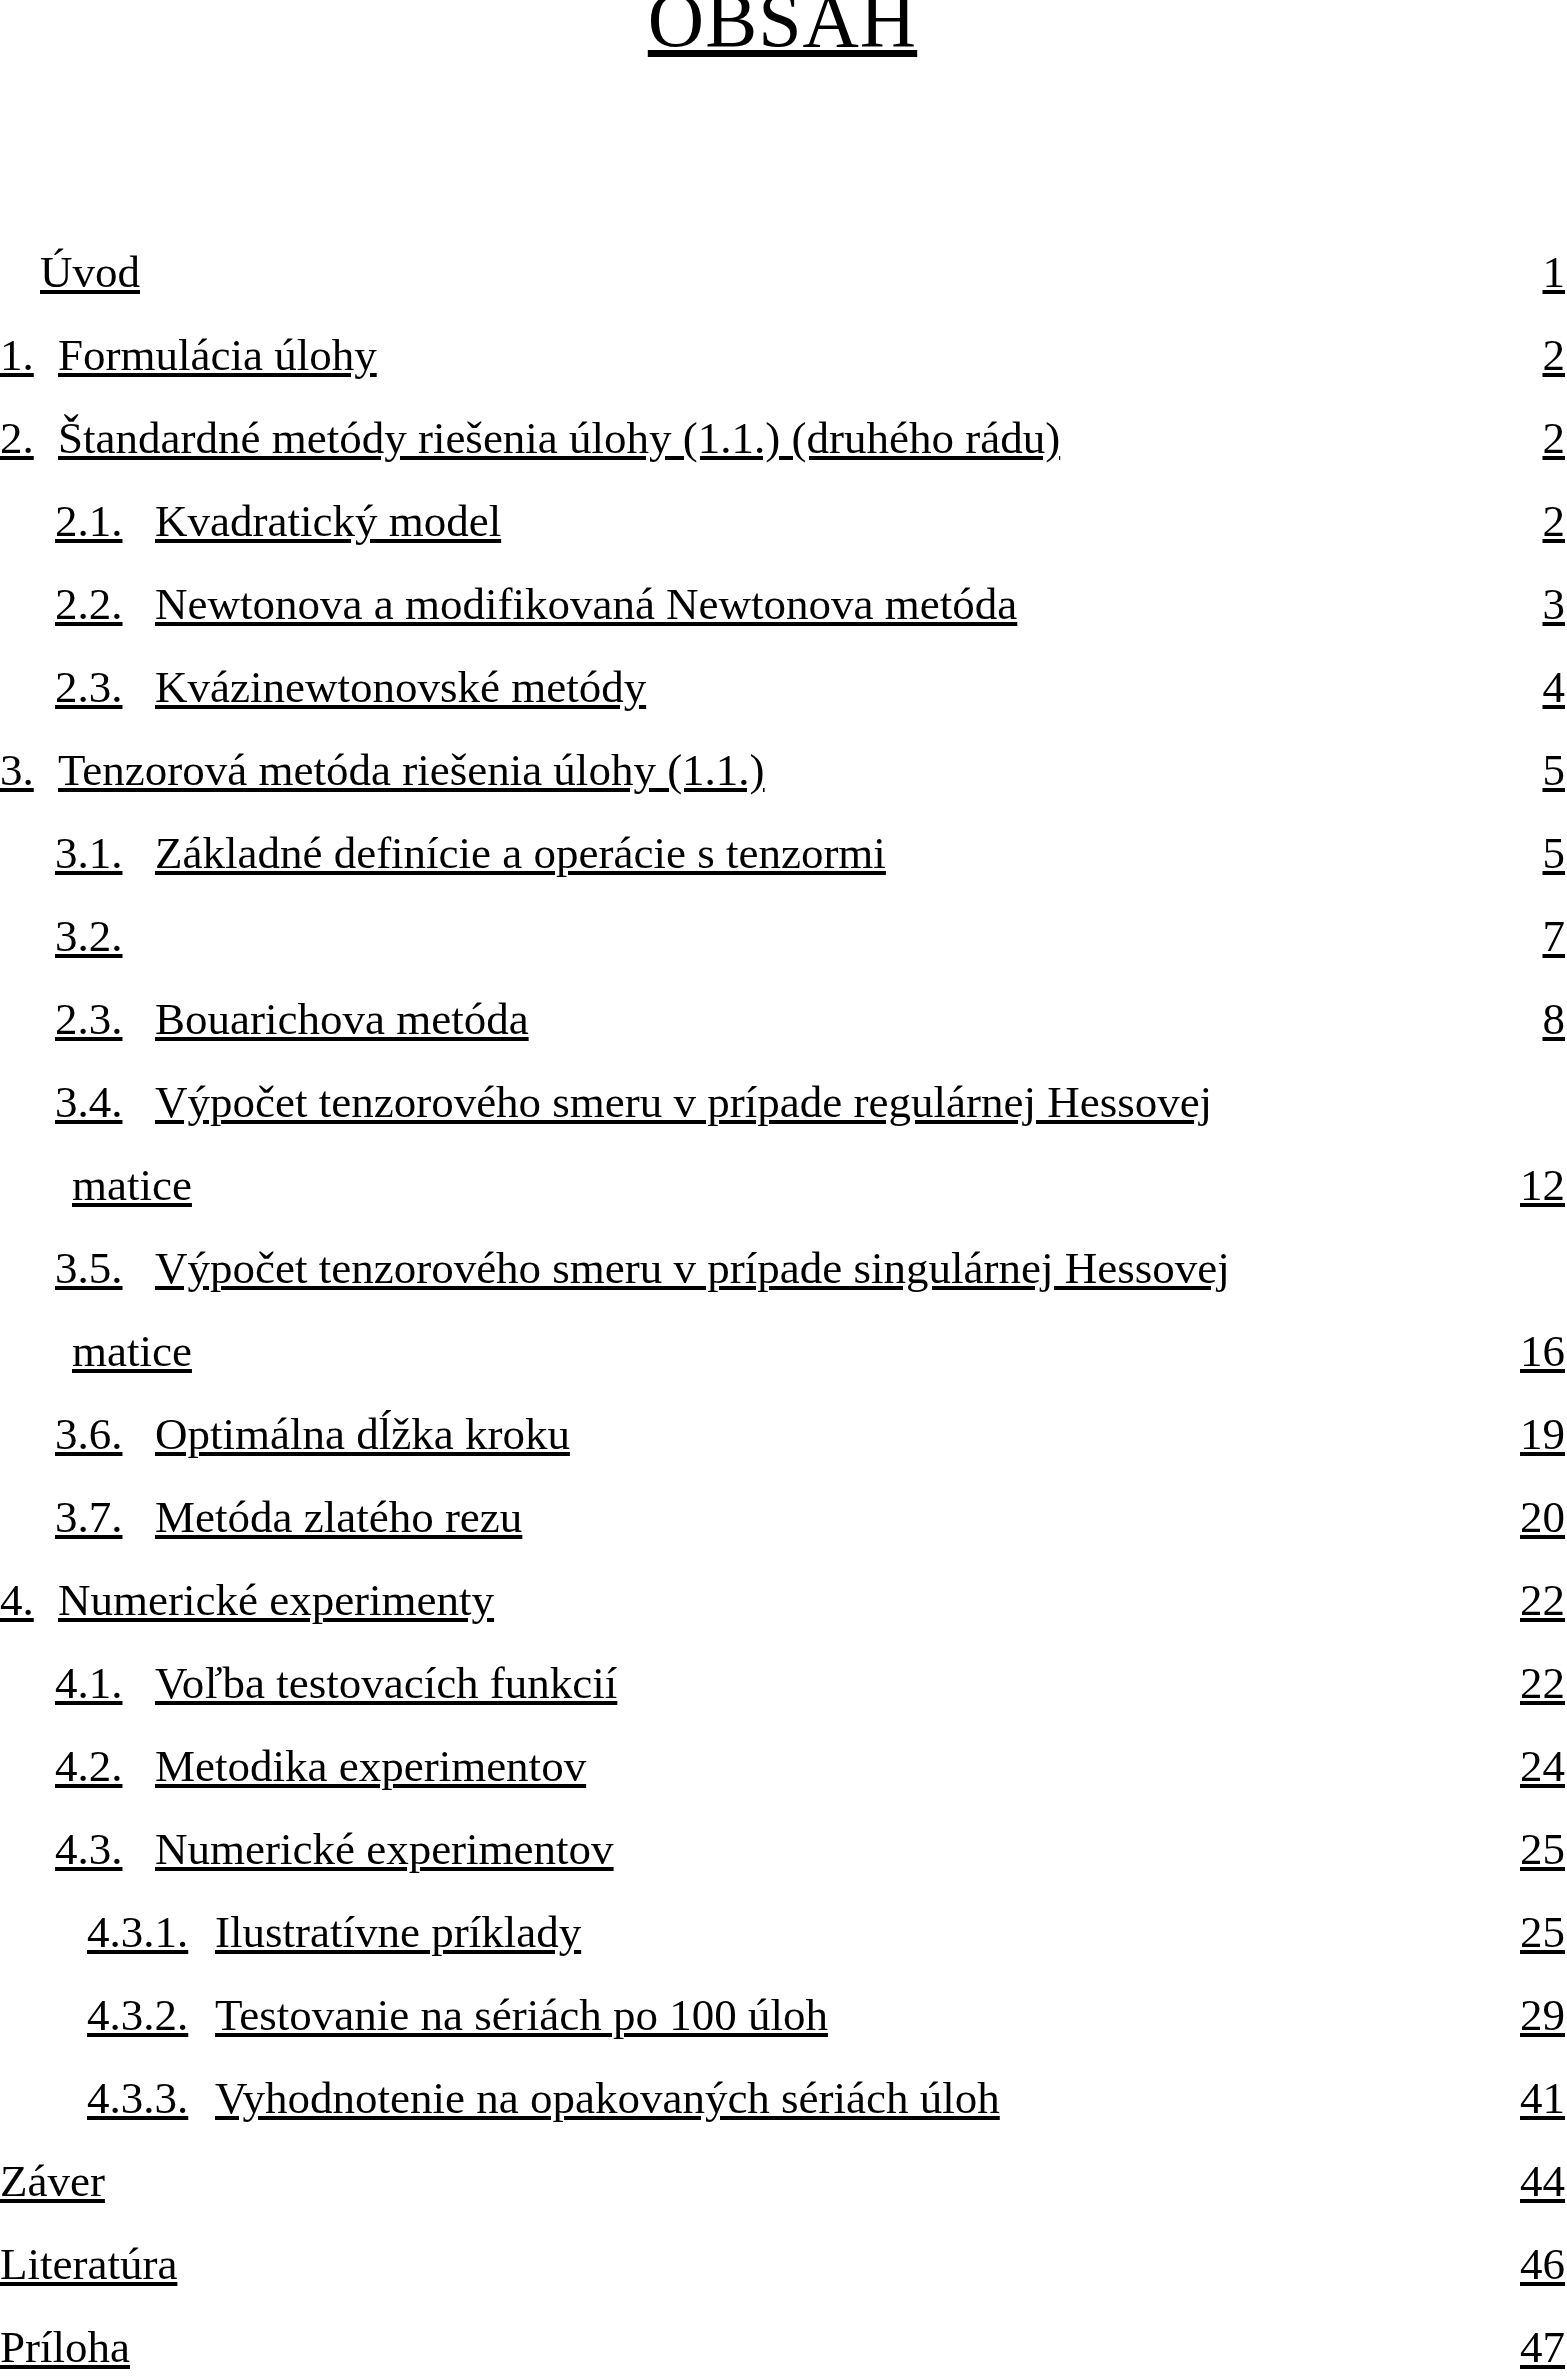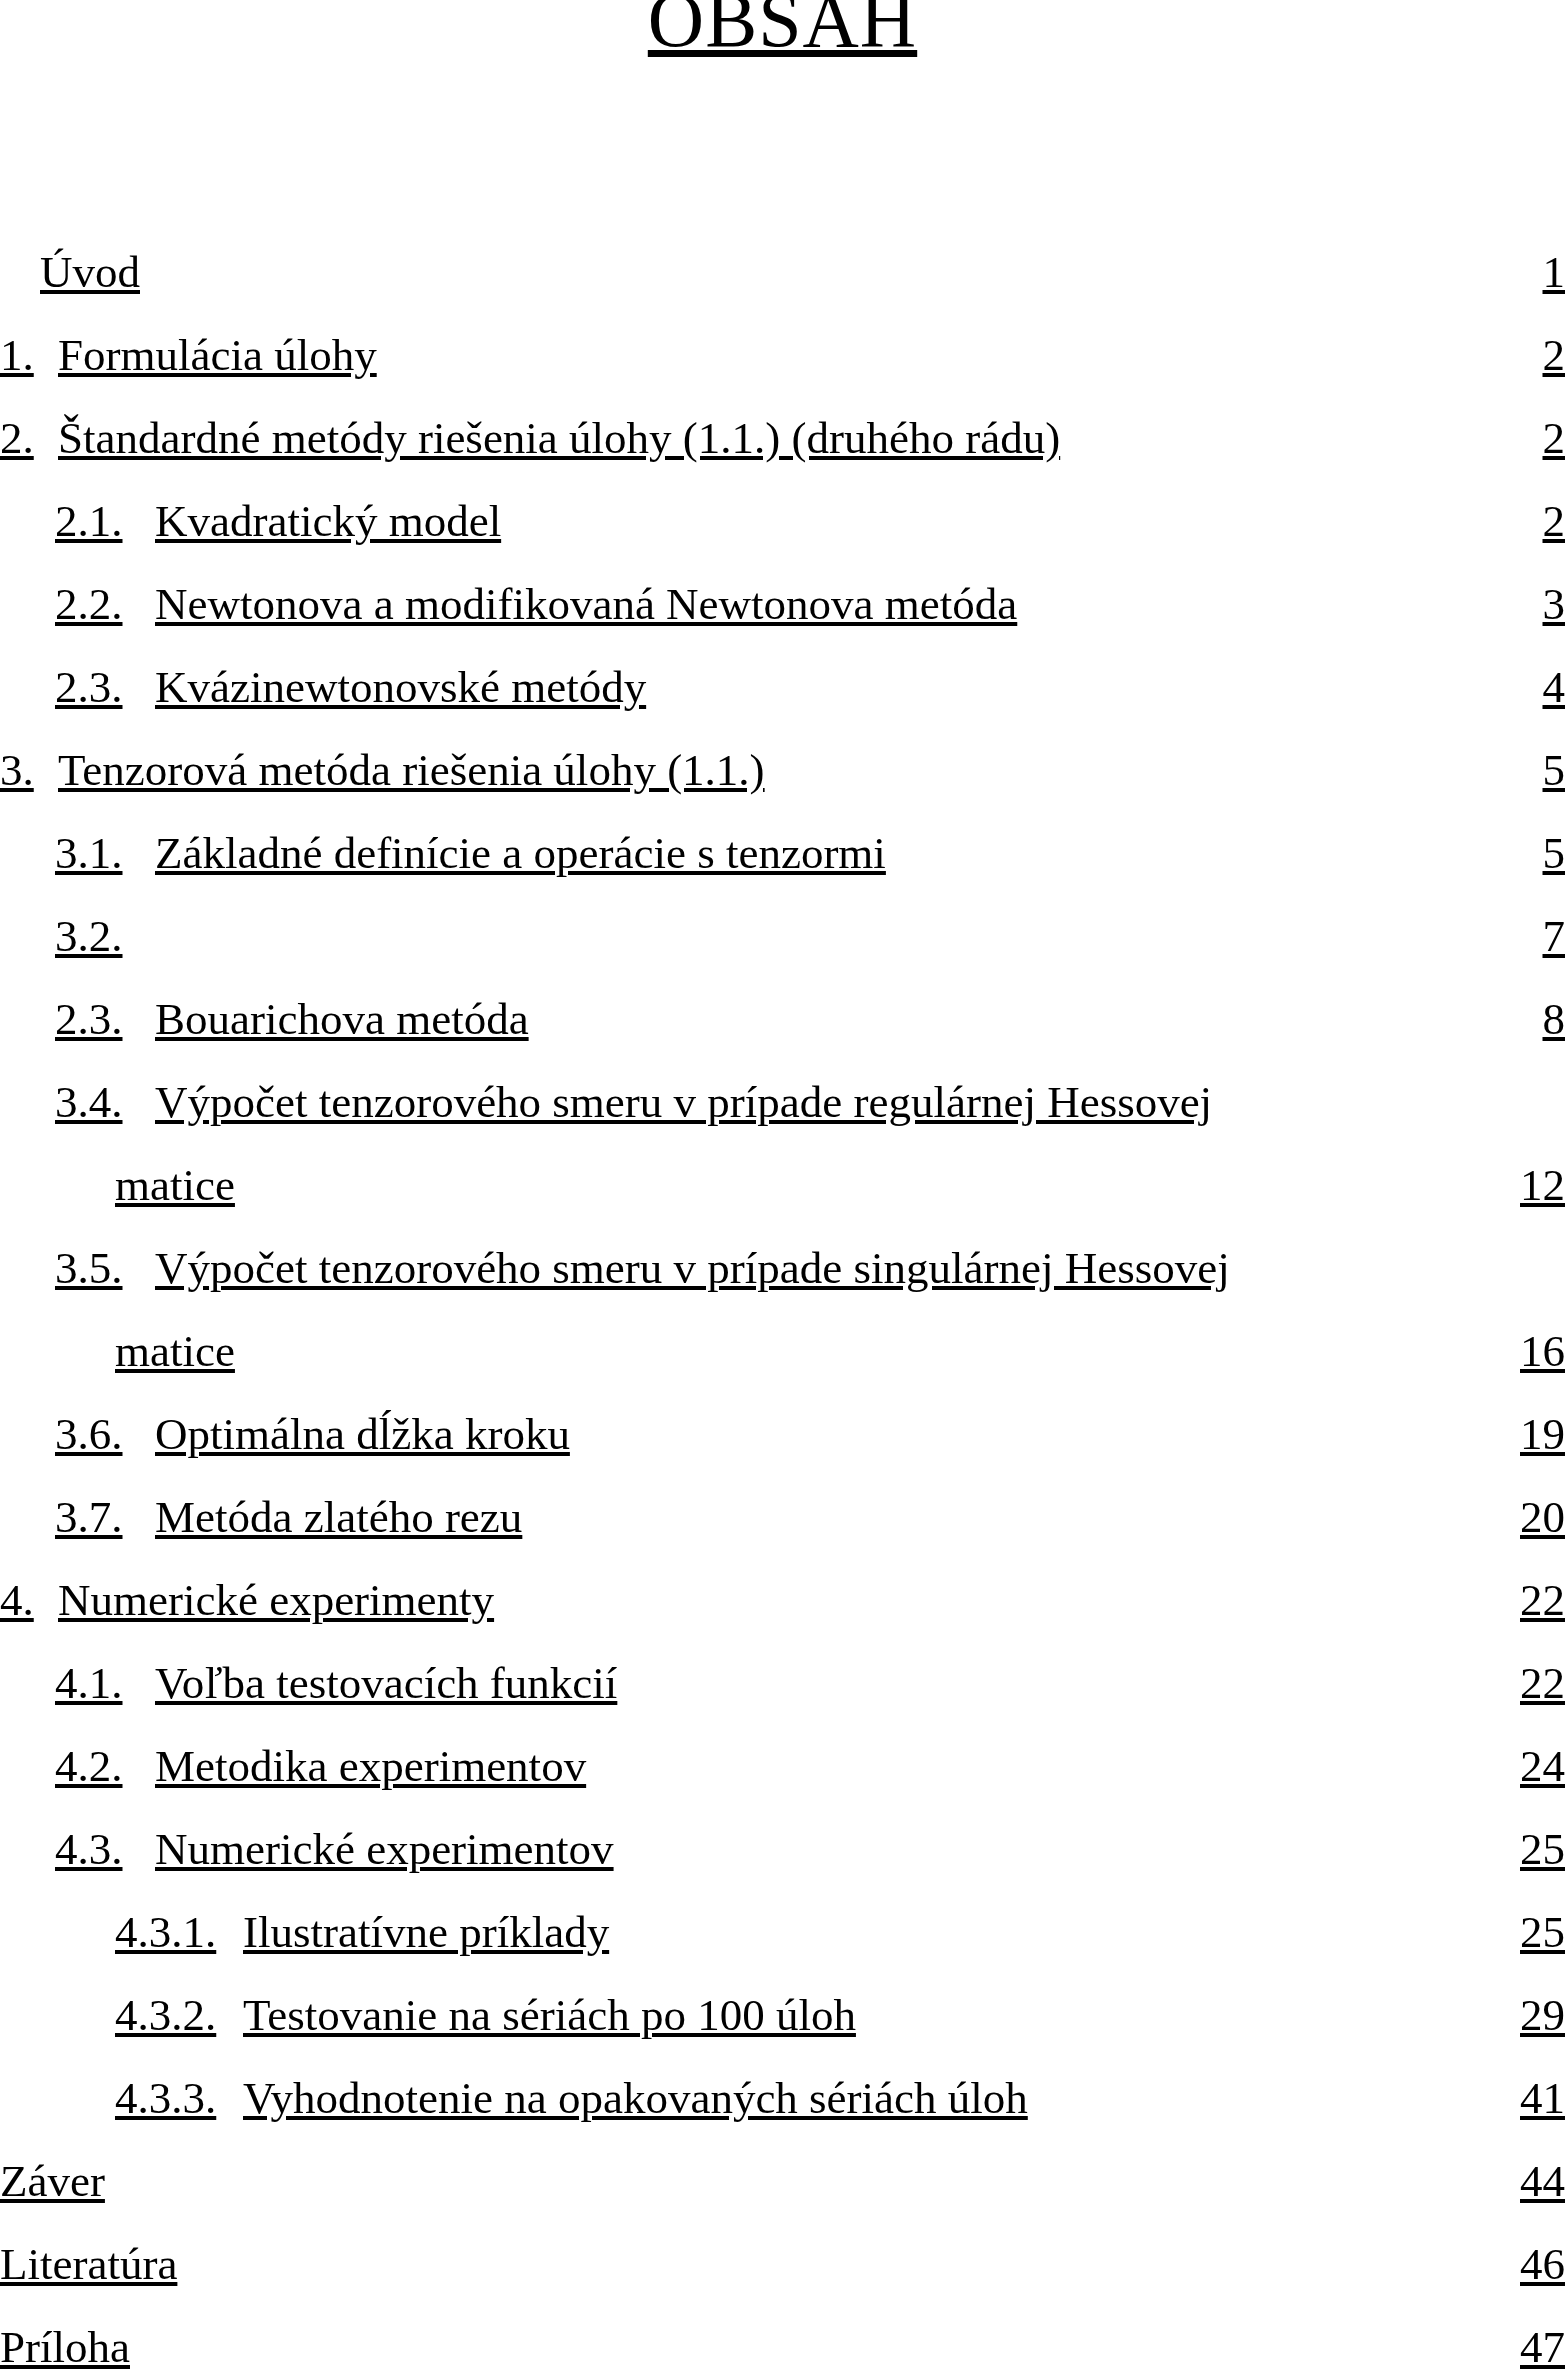--- a/index.html
+++ b/index.html
@@ -38,24 +38,24 @@
     height: 83px;
     line-height: 83px;
     font-size: 45px;
     white-space: nowrap;
   }
   .left { display: flex; }
   .num { display: inline-block; }
   .row.l1 .num { width: 58px; }
   .row.l2 { padding-left: 55px; align-items: flex-end; }
   .row.l2 .num { width: 100px; }
-  .row.l3 { padding-left: 115px; }
+  .row.l3 { padding-left: 87px; }
   .row.l3 .num { width: 128px; }
   .row.uvod-indent { padding-left: 5px; margin-left: 35px; }
-  .cont { padding-left: 115px; }
+  .cont { padding-left: 72px; }
   .page { text-align: right; }
 </style>
 </head>
 <body>
 
 <div class="doc">
 
   <div class="title">OBSAH</div>
 
   <div class="toc">

